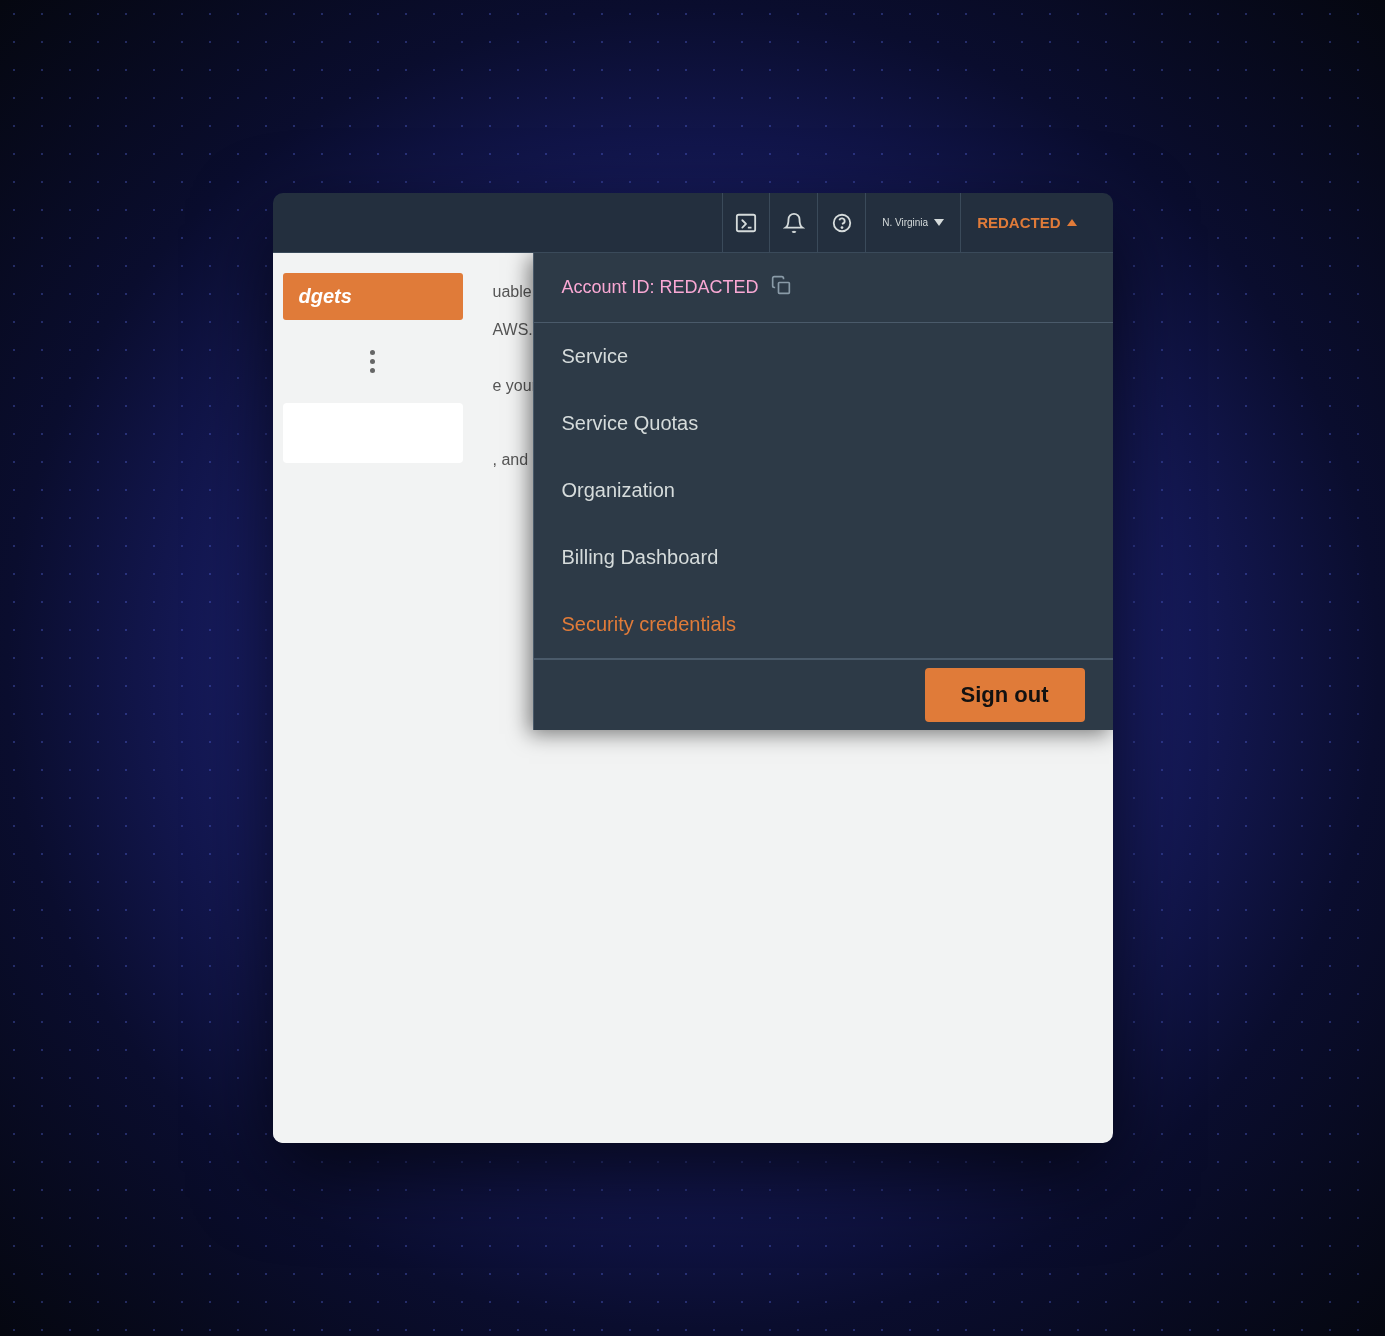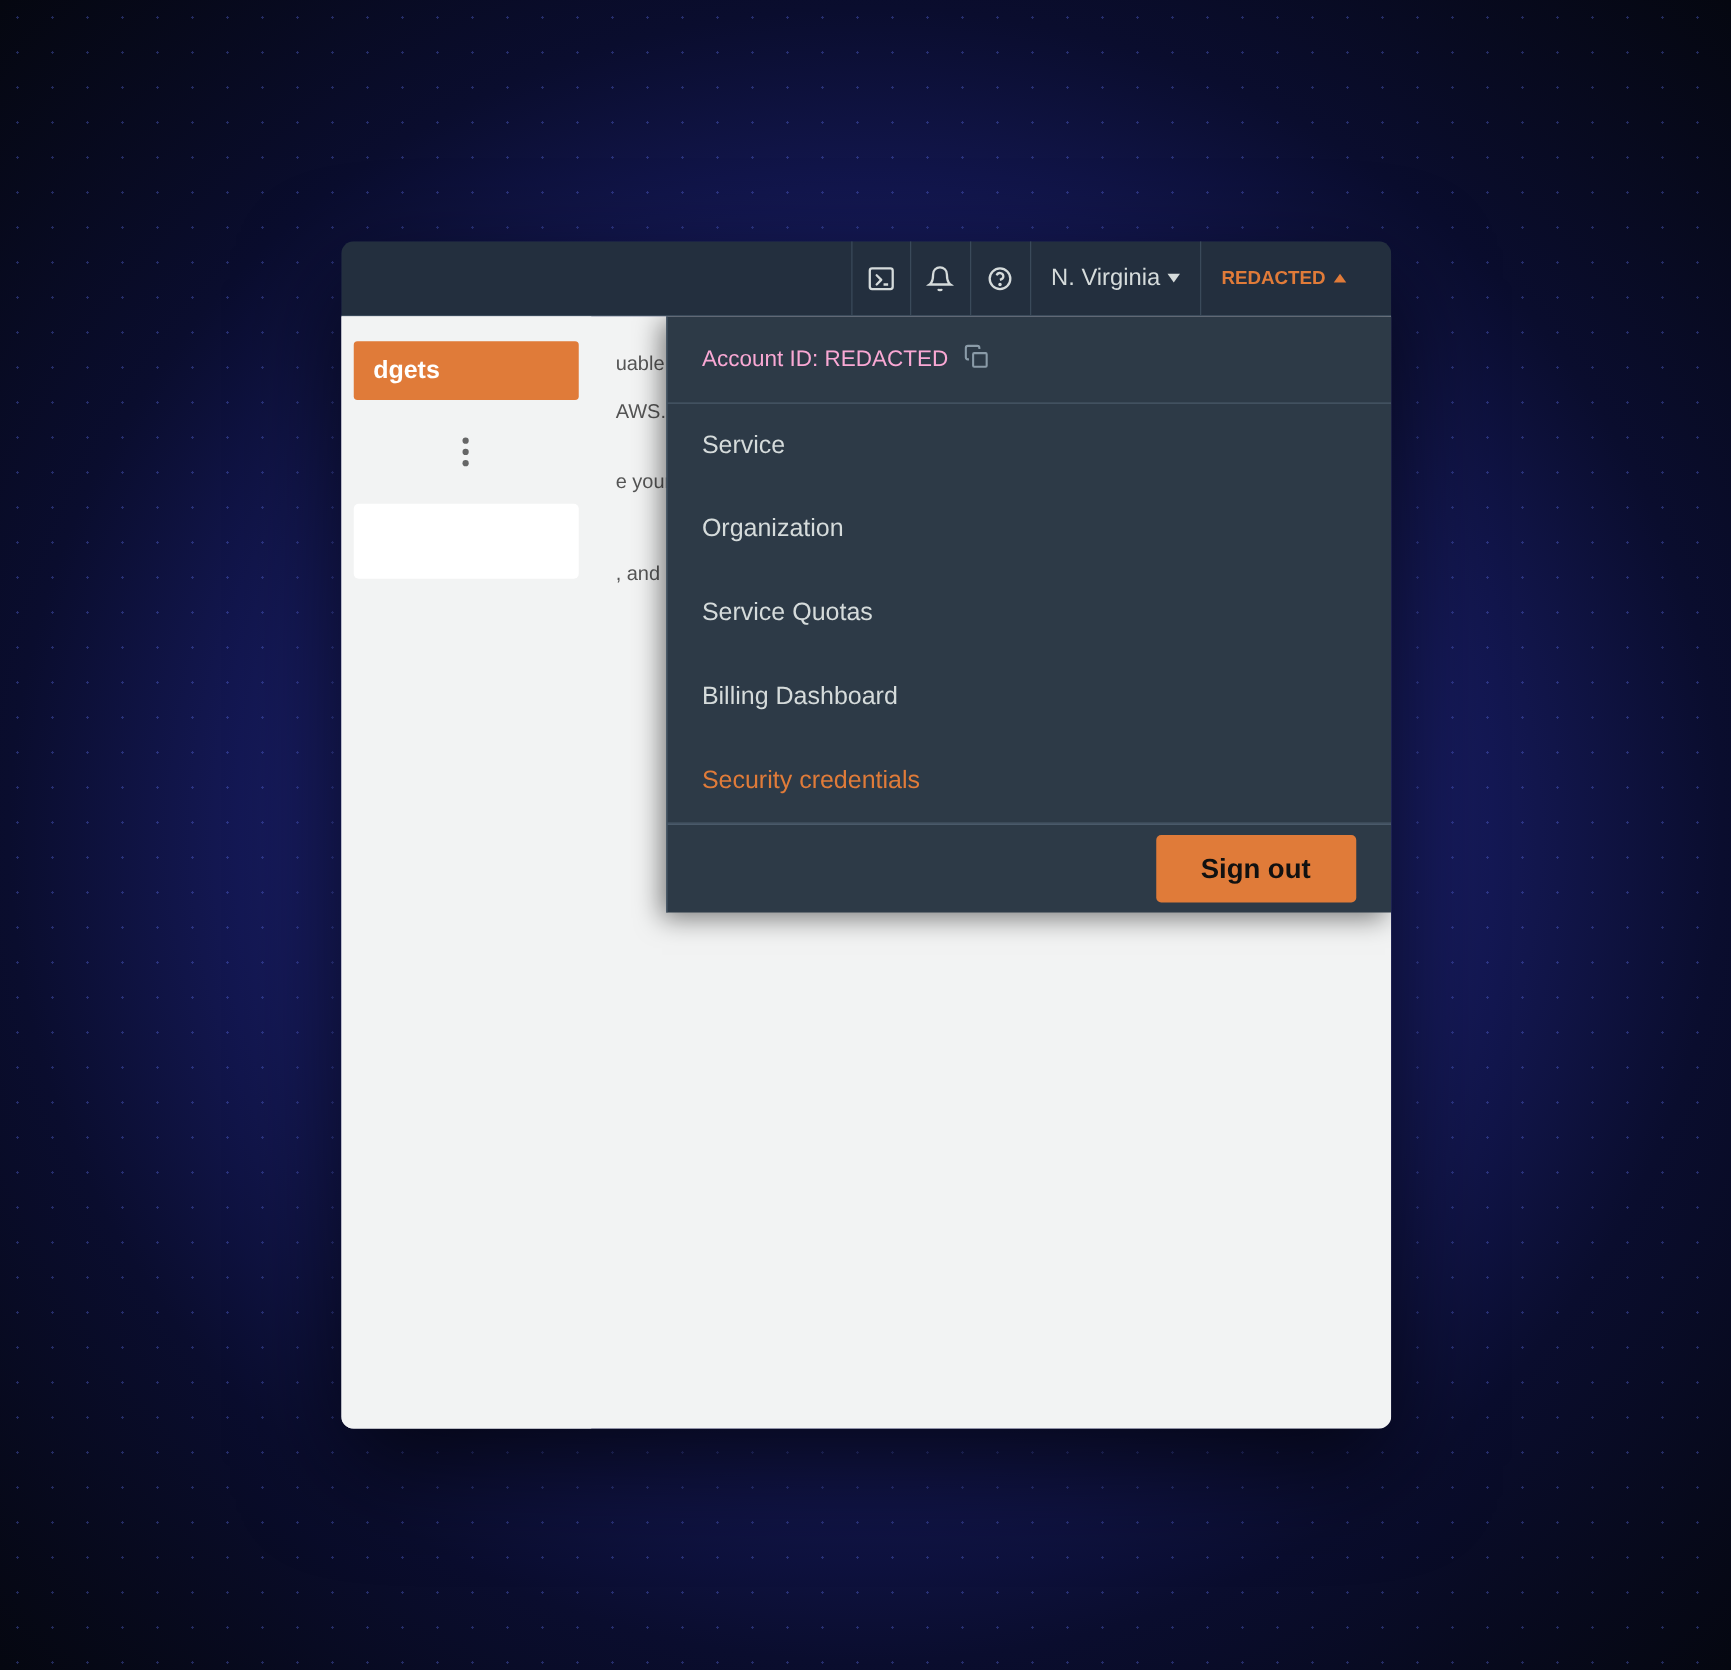--- a/index.html
+++ b/index.html
@@ -70,21 +70,21 @@
     .nav-icon-btn:first-child {
       border-left: 1px solid #3a4a5a;
     }
 
     .nav-region-btn {
       height: 60px;
       display: flex;
       align-items: center;
       padding: 0 16px;
       color: #d5dbdb;
-      font-size: 19px;
+      font-size: 10px;
       border-right: 1px solid #3a4a5a;
       cursor: pointer;
       gap: 6px;
     }
 
     .nav-account-btn {
       height: 60px;
       display: flex;
       align-items: center;
       padding: 0 16px;
@@ -116,20 +116,21 @@
     }
 
     .sidebar-orange-btn {
       background: #e07b39;
       color: white;
       font-weight: 700;
       font-size: 20px;
       padding: 12px 16px;
       border-radius: 3px;
       cursor: pointer;
+      font-style: italic;
     }
 
     .sidebar-dots {
       display: flex;
       flex-direction: column;
       align-items: center;
       gap: 4px;
       padding: 10px 0;
     }
 
@@ -325,22 +326,22 @@
         </span>
         <span class="copy-icon">
           <svg width="20" height="20" viewBox="0 0 24 24" fill="none" stroke="#8a9ba8" stroke-width="2">
             <rect x="9" y="9" width="13" height="13" rx="1"></rect>
             <path d="M5 15H4a2 2 0 0 1-2-2V4a2 2 0 0 1 2-2h9a2 2 0 0 1 2 2v1"></path>
           </svg>
         </span>
       </div>
 
       <div class="dropdown-item">Service</div>
+      <div class="dropdown-item">Service Quotas</div>
       <div class="dropdown-item">Organization</div>
-      <div class="dropdown-item">Service Quotas</div>
       <div class="dropdown-item">Billing Dashboard</div>
       <div class="dropdown-item highlighted">Security credentials</div>
       <hr class="dropdown-divider">
 
       <div class="dropdown-footer">
         <button class="sign-out-btn">Sign out</button>
       </div>
     </div>
   </div>
 </div>

